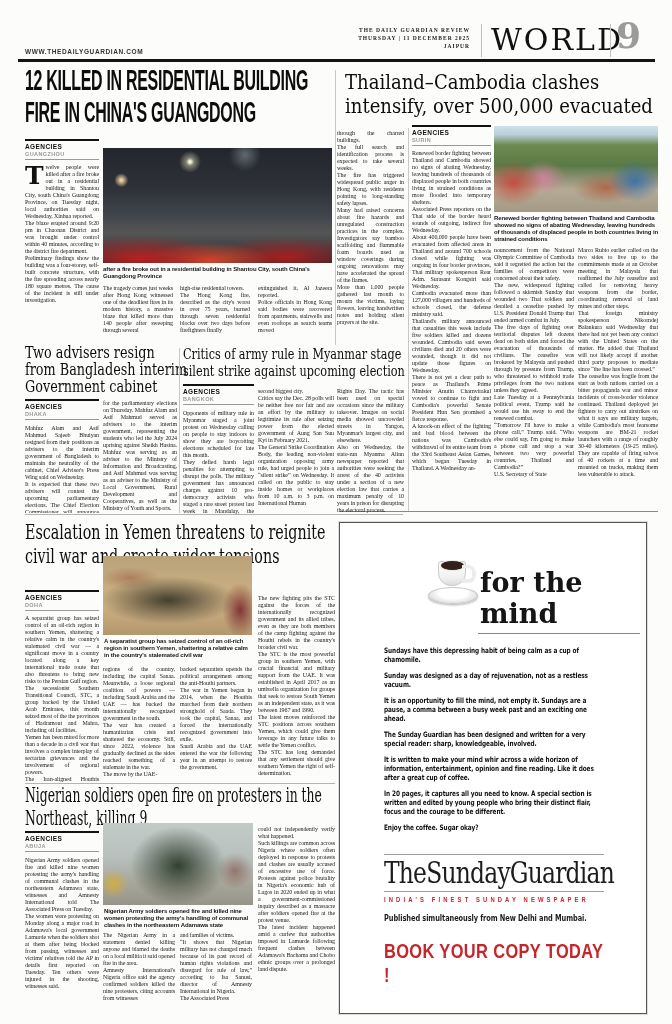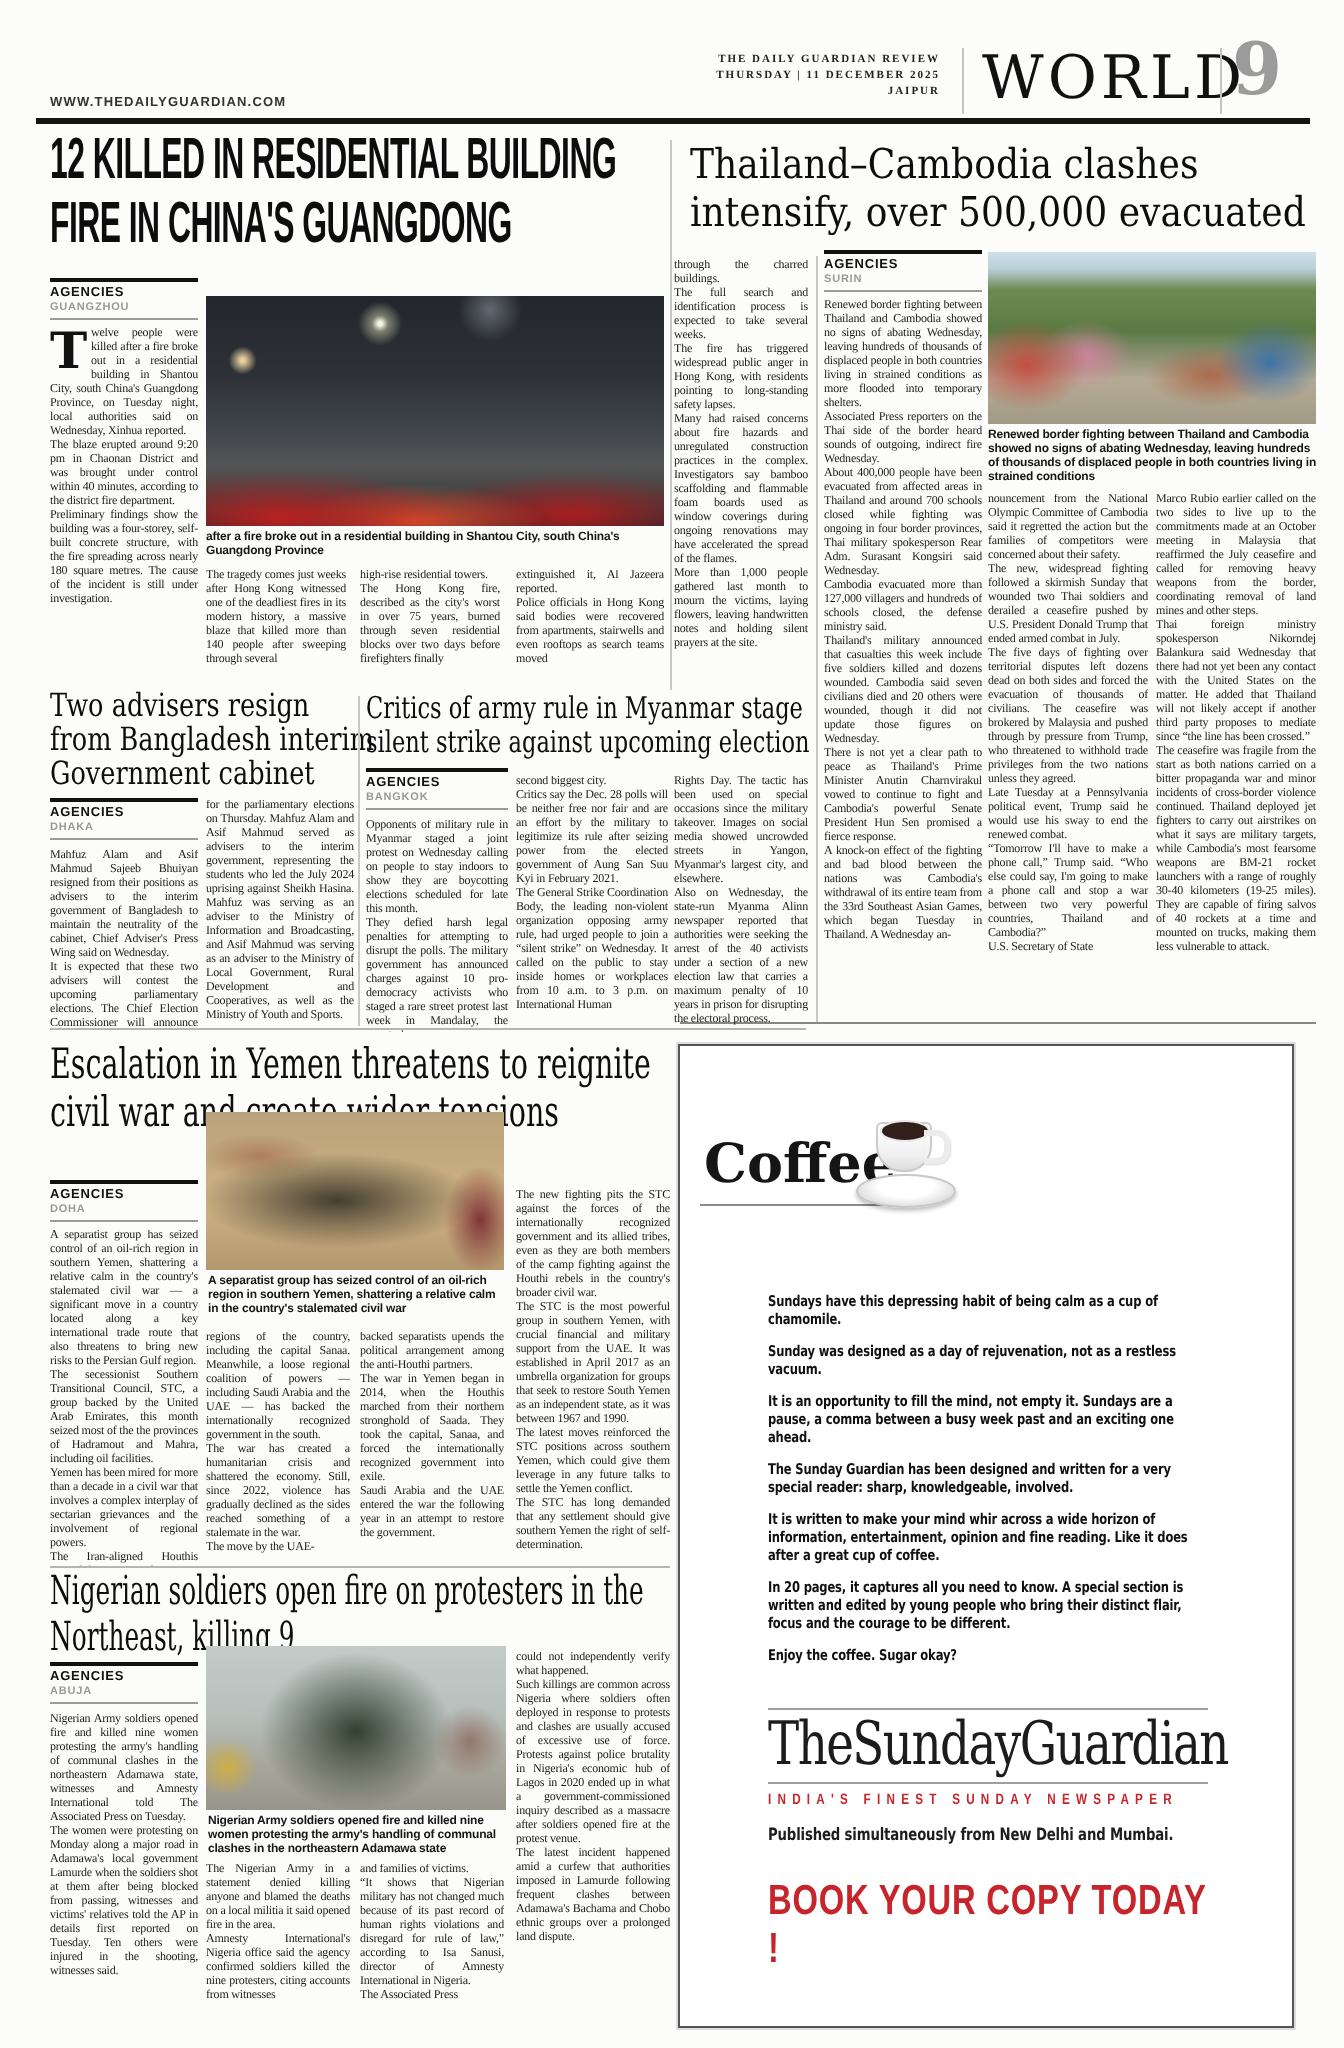--- a/index.html
+++ b/index.html
@@ -224,27 +224,27 @@
 The Associated Press</div>
   <div class="col" style="left:258px;top:826px;width:77px;height:194px;">could not independently verify what happened.
 Such killings are common across Nigeria where soldiers often deployed in response to protests and clashes are usually accused of excessive use of force. Protests against police brutality in Nigeria's economic hub of Lagos in 2020 ended up in what a government-commissioned inquiry described as a massacre after soldiers opened fire at the protest venue.
 The latest incident happened amid a curfew that authorities imposed in Lamurde following frequent clashes between Adamawa's Bachama and Chobo ethnic groups over a prolonged land dispute.</div>
 
   <div class="vrule" style="left:335px;top:70px;height:275px;"></div>
   <div class="vrule" style="left:408px;top:128px;height:383px;"></div>
   <div class="vrule" style="left:179px;top:348px;height:165px;"></div>
 
   <div class="adbox">
-    <div class="ad-coffee">Coffee</div>
     <div class="cupwrap">
       <div class="saucer"></div>
       <div class="cupbody"></div>
       <div class="coffee-top"></div>
       <div class="cuphandle"></div>
     </div>
+    <div class="ad-mind">for the mind</div>
     <div class="ad-paras">
       <p>Sundays have this depressing habit of being calm as a cup of chamomile.</p>
       <p>Sunday was designed as a day of rejuvenation, not as a restless vacuum.</p>
       <p>It is an opportunity to fill the mind, not empty it. Sundays are a pause, a comma between a busy week past and an exciting one ahead.</p>
       <p>The Sunday Guardian has been designed and written for a very special reader: sharp, knowledgeable, involved.</p>
       <p>It is written to make your mind whir across a wide horizon of information, entertainment, opinion and fine reading. Like it does after a great cup of coffee.</p>
       <p>In 20 pages, it captures all you need to know. A special section is written and edited by young people who bring their distinct flair, focus and the courage to be different.</p>
       <p>Enjoy the coffee. Sugar okay?</p>
     </div>
     <div class="ad-logo-sec">

